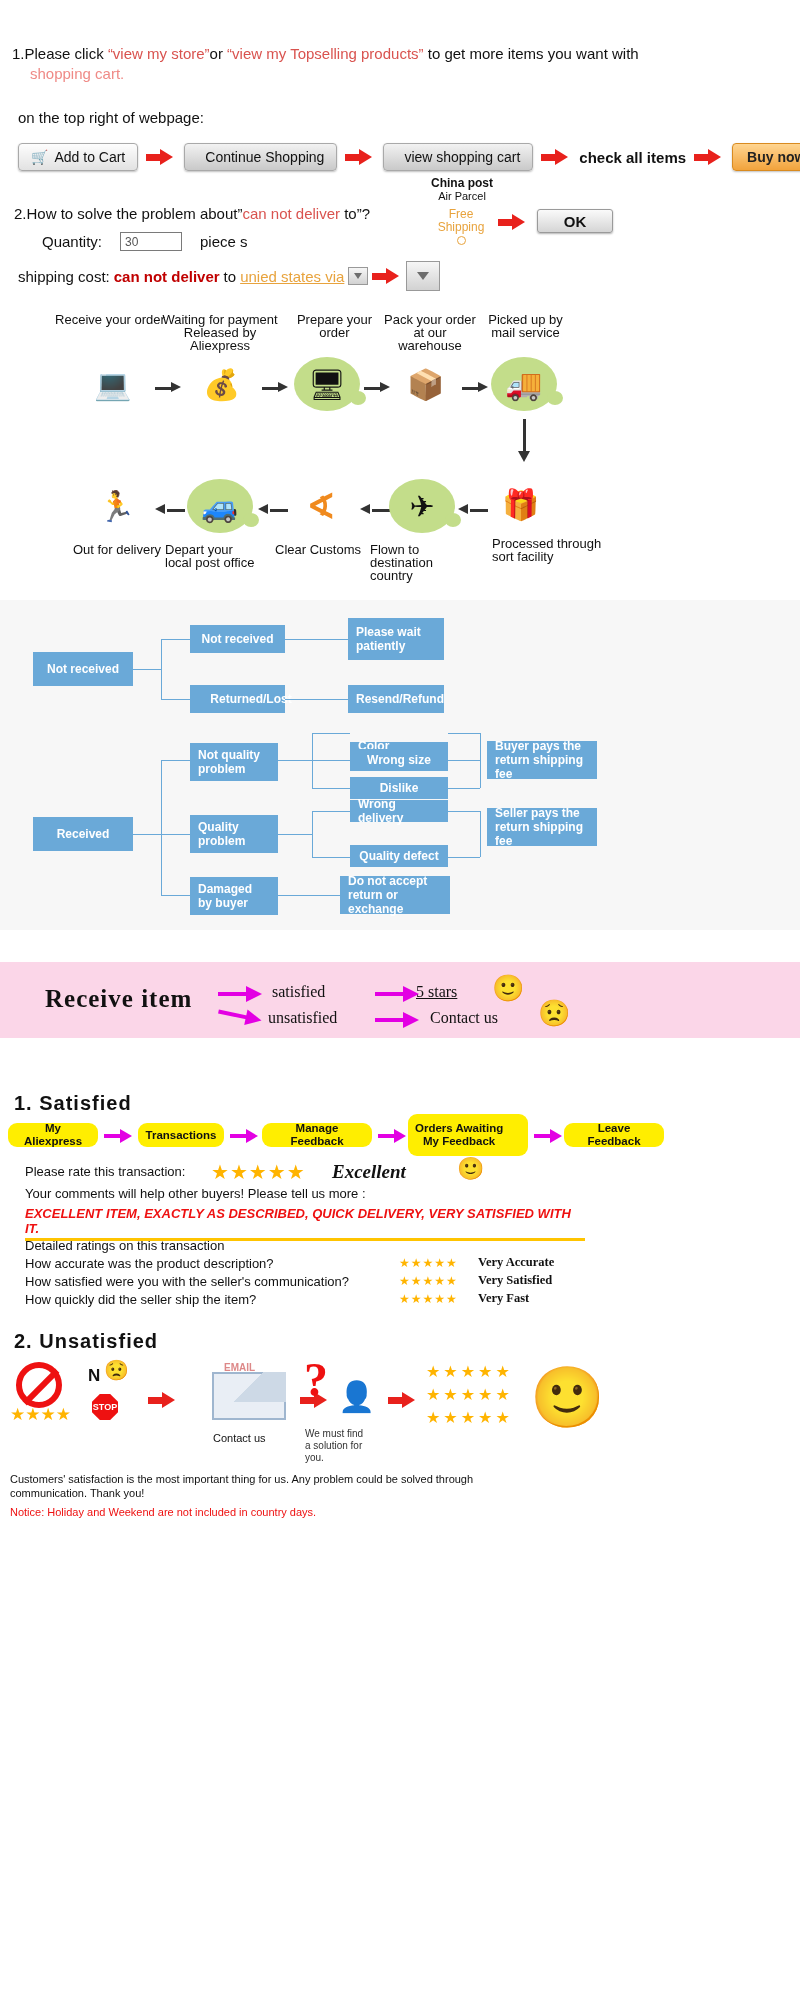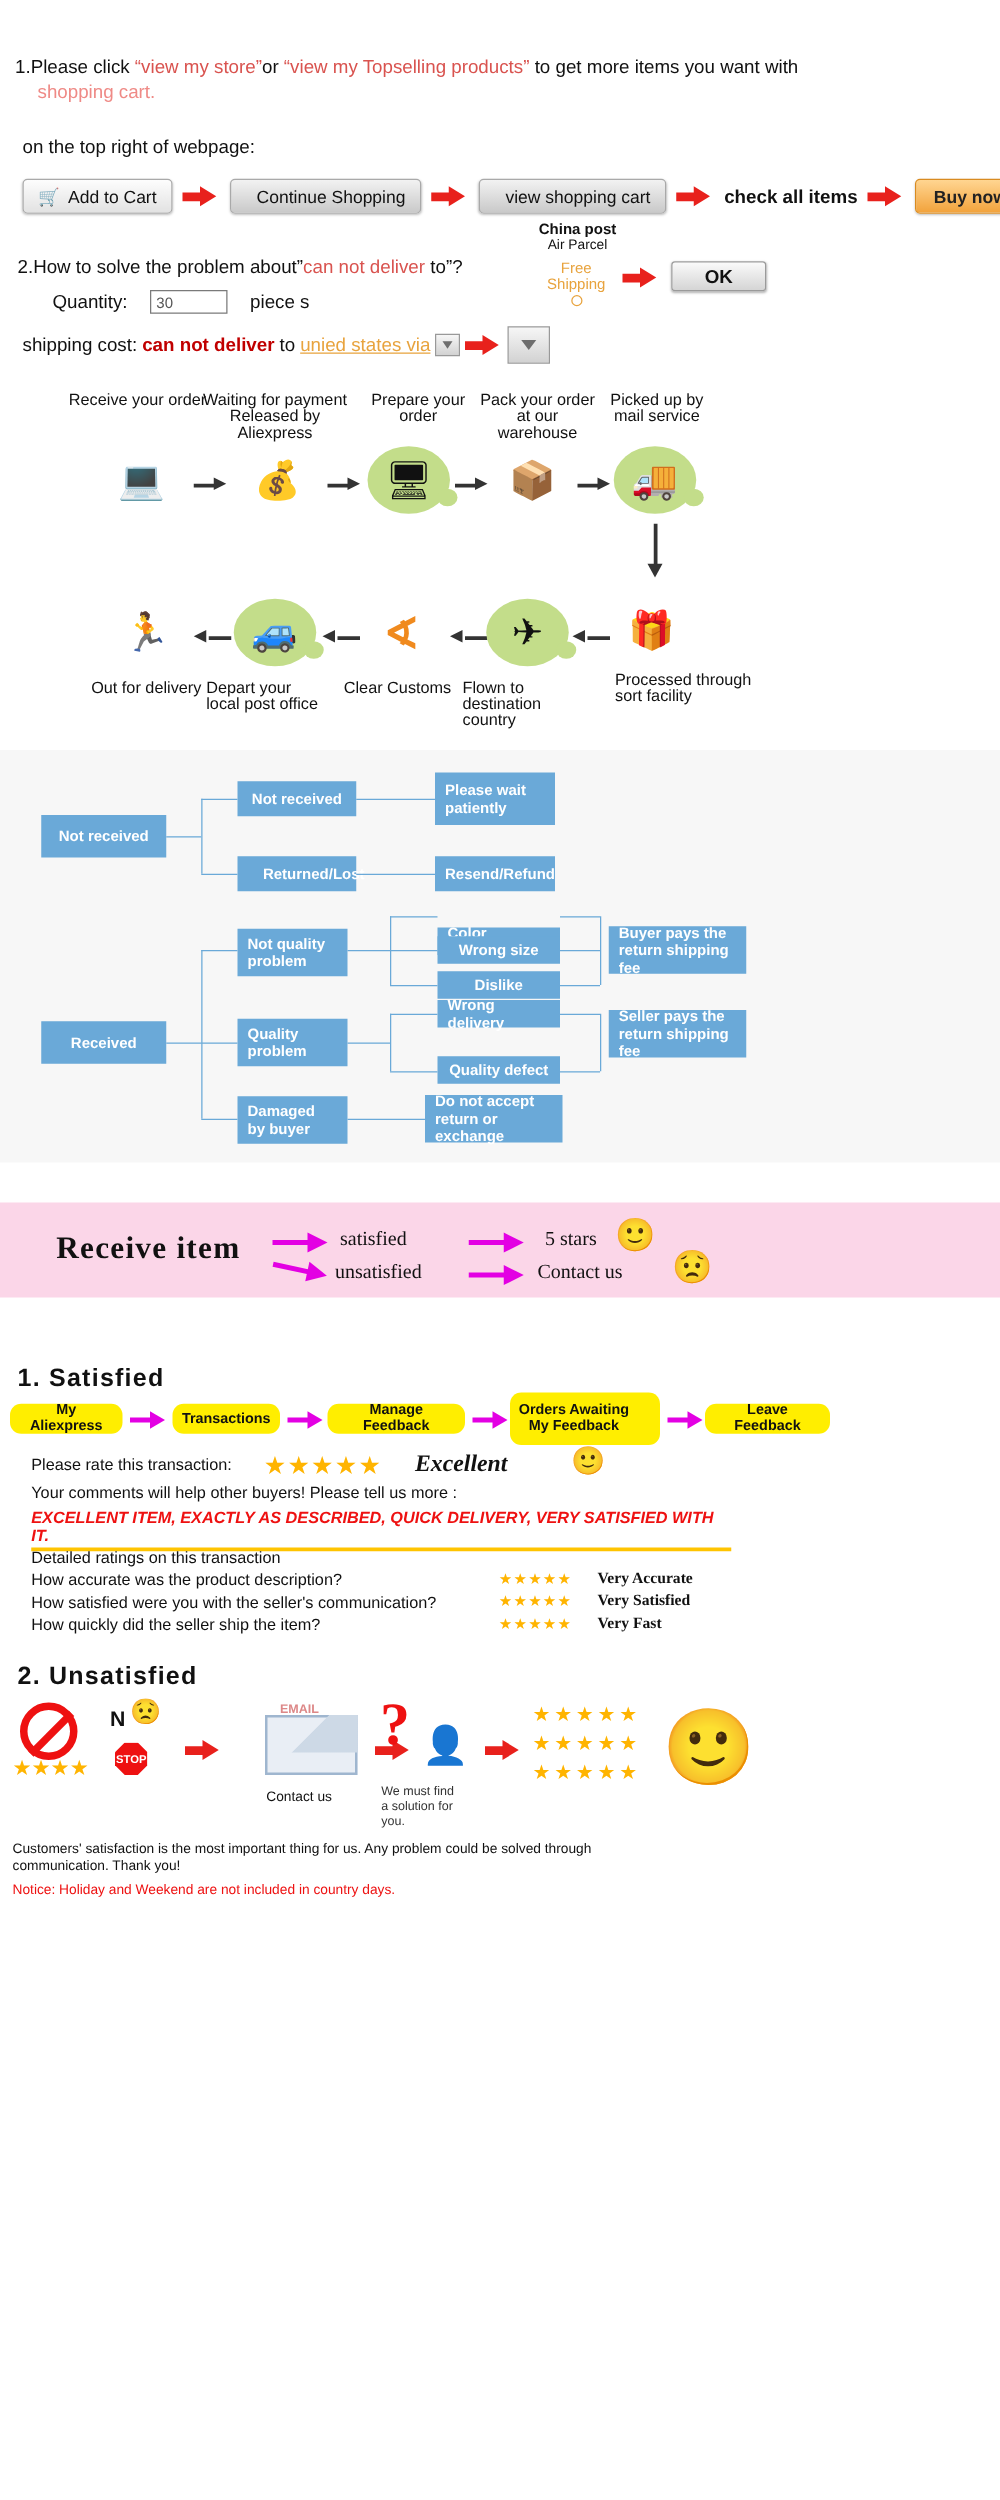--- a/index.html
+++ b/index.html
@@ -336,21 +336,21 @@
   </div>
 
   <div class="pink">
     <div class="pink-title">Receive item</div>
     <span class="arrow-magenta" style="position:absolute;left:218px;top:26px;"></span>
     <span class="arrow-magenta" style="position:absolute;left:218px;top:48px;transform:rotate(12deg);"></span>
     <div class="pink-w" style="left:272px;top:21px;">satisfied</div>
     <div class="pink-w" style="left:268px;top:47px;">unsatisfied</div>
     <span class="arrow-magenta" style="position:absolute;left:375px;top:26px;"></span>
     <span class="arrow-magenta" style="position:absolute;left:375px;top:52px;"></span>
-    <div class="pink-w" style="left:436px;top:21px;">5 stars</div>
+    <div class="pink-w" style="left:416px;top:21px;text-decoration:underline;">5 stars</div>
     <div class="pink-w" style="left:430px;top:47px;">Contact us</div>
     <span class="emoji-face" style="left:492px;top:13px;">🙂</span>
     <span class="emoji-face" style="left:538px;top:38px;">😟</span>
   </div>
 
   <div>
     <div class="h-sec" style="left:14px;top:1092px;">1. Satisfied</div>
 
     <div class="ybtn" style="left:8px;top:1123px;width:90px;height:24px;">My Aliexpress</div>
     <span class="arrow-magenta sm" style="position:absolute;left:104px;top:1131px;"></span>

